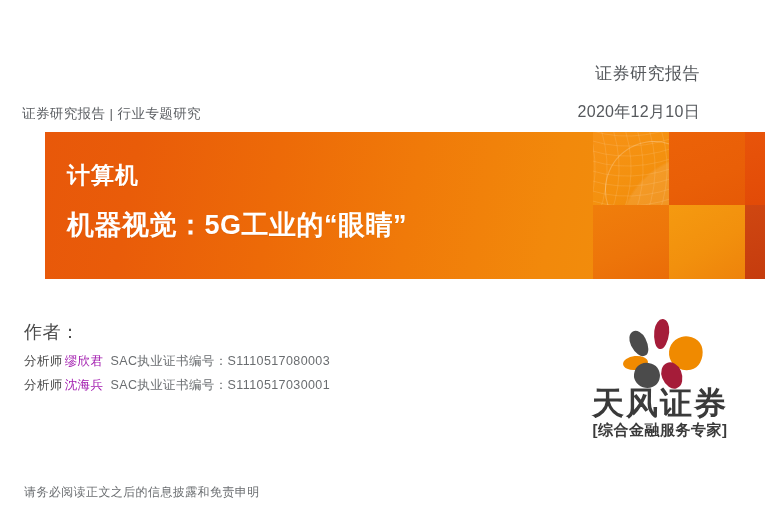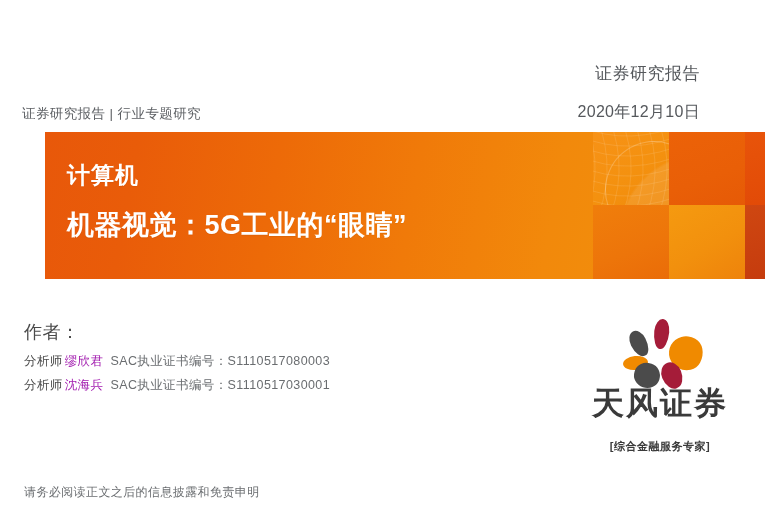--- a/index.html
+++ b/index.html
@@ -210,24 +210,24 @@
     text-align: center;
     font-size: 32px;
     font-weight: bold;
     color: #3a3a3a;
     letter-spacing: 2px;
     margin-top: 1px;
     line-height: 1.05;
   }
   .logo-tagline {
     text-align: center;
-    font-size: 11px;
+    font-size: 15px;
     color: #3a3a3a;
     letter-spacing: 0.5px;
-    margin-top: 18px;
+    margin-top: 0;
     white-space: nowrap;
     font-weight: bold;
   }
 
   
   .footer-note {
     position: absolute;
     left: 24px;
     top: 484px;
     font-size: 12px;

